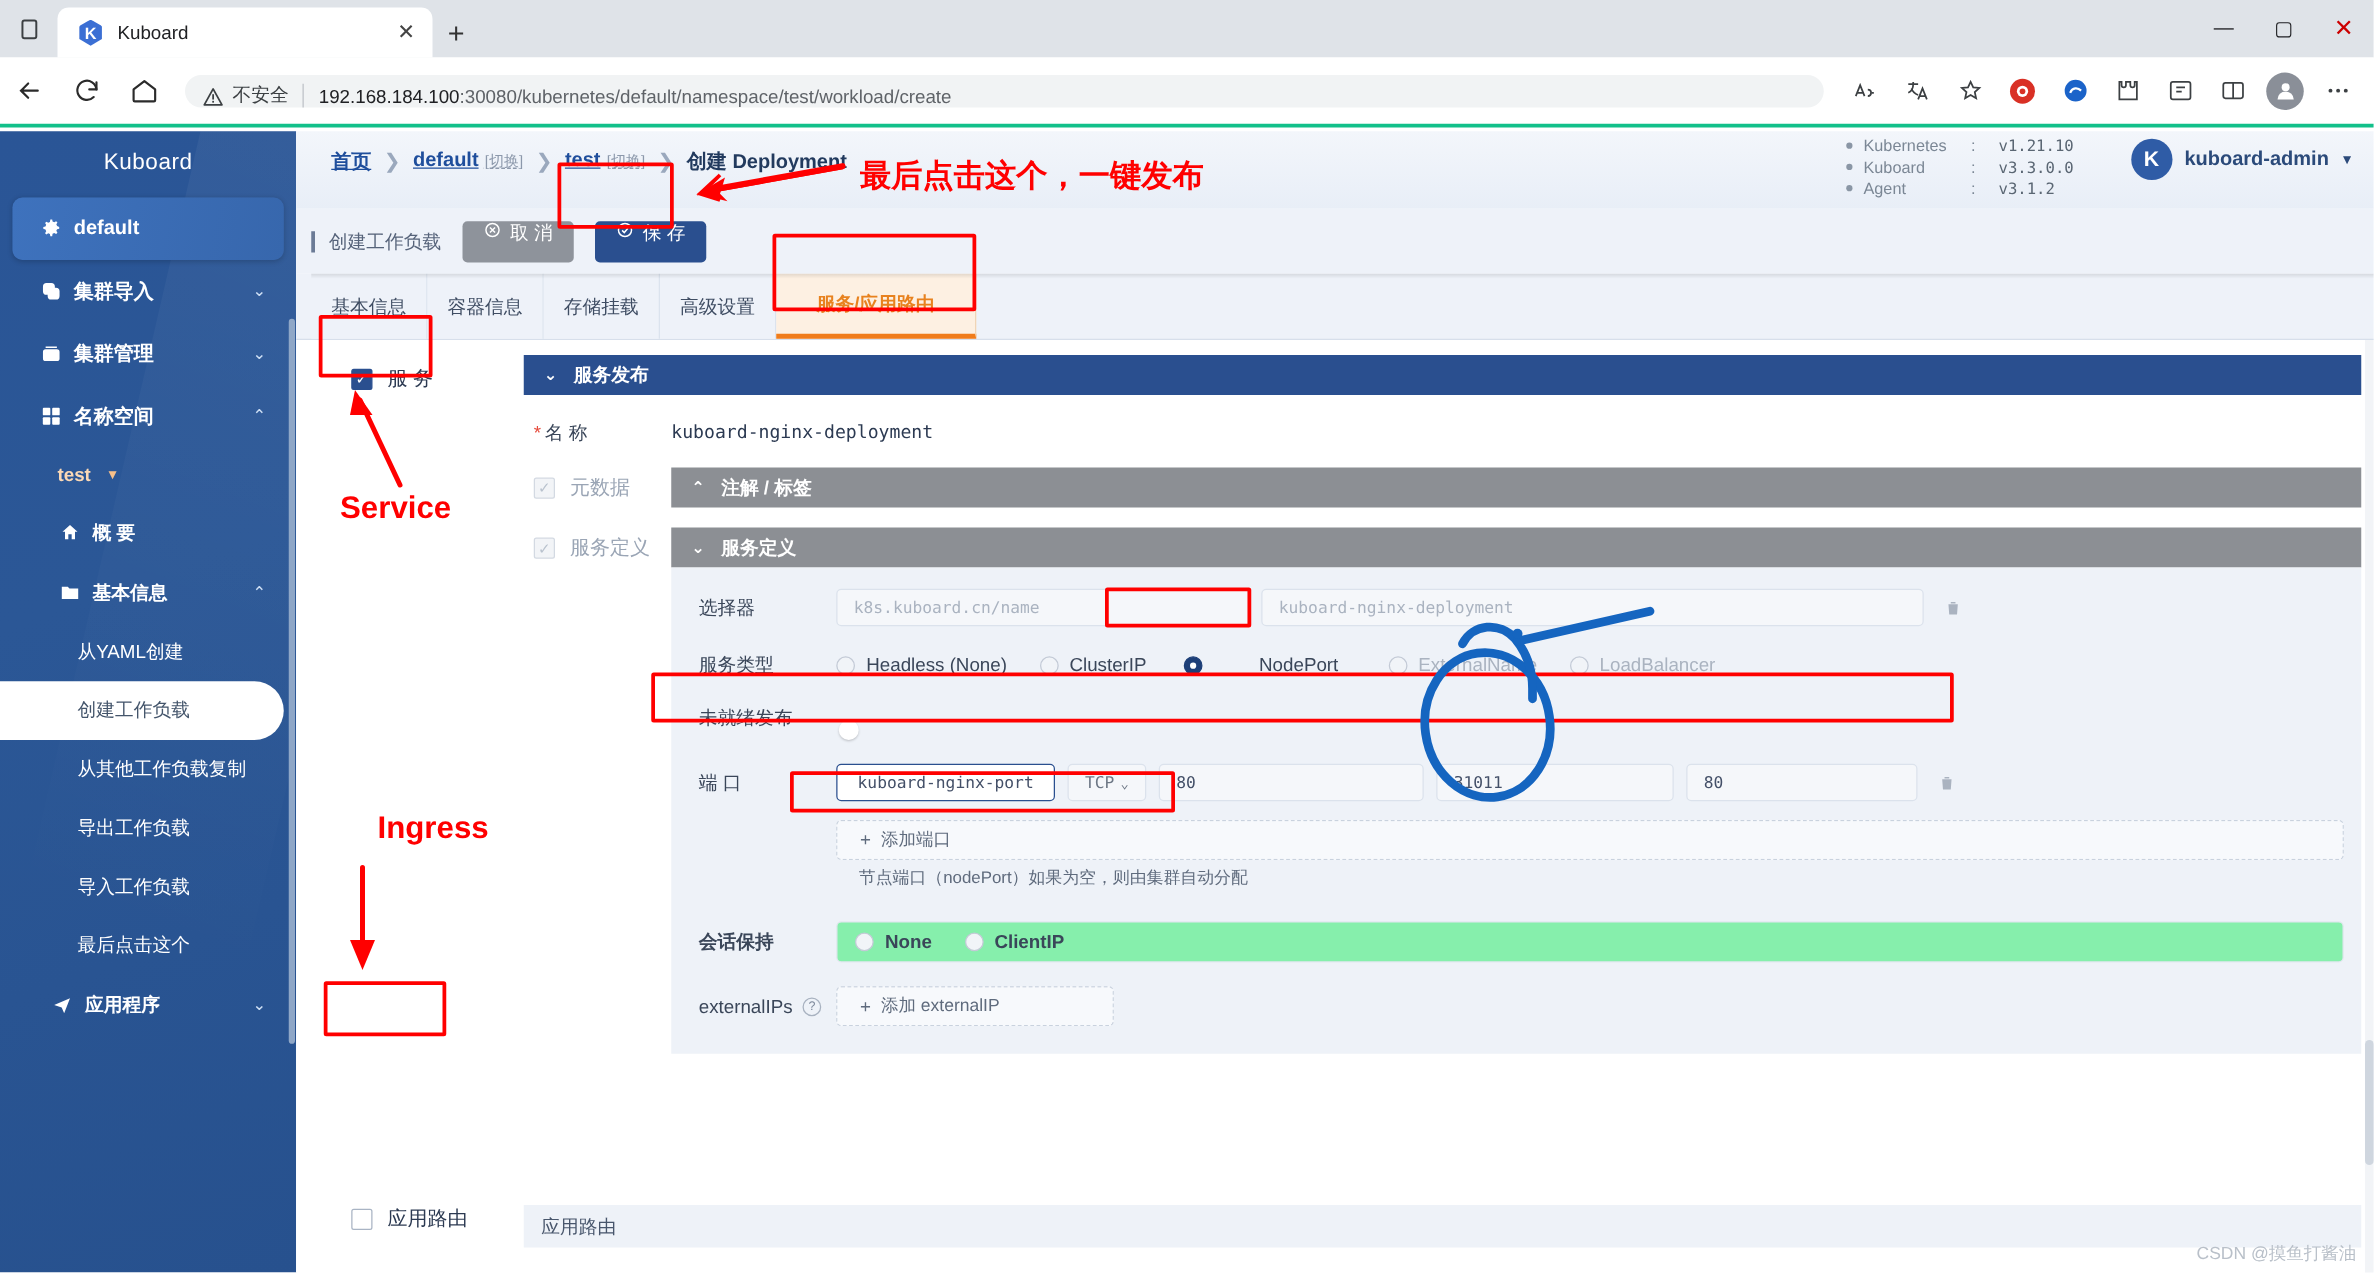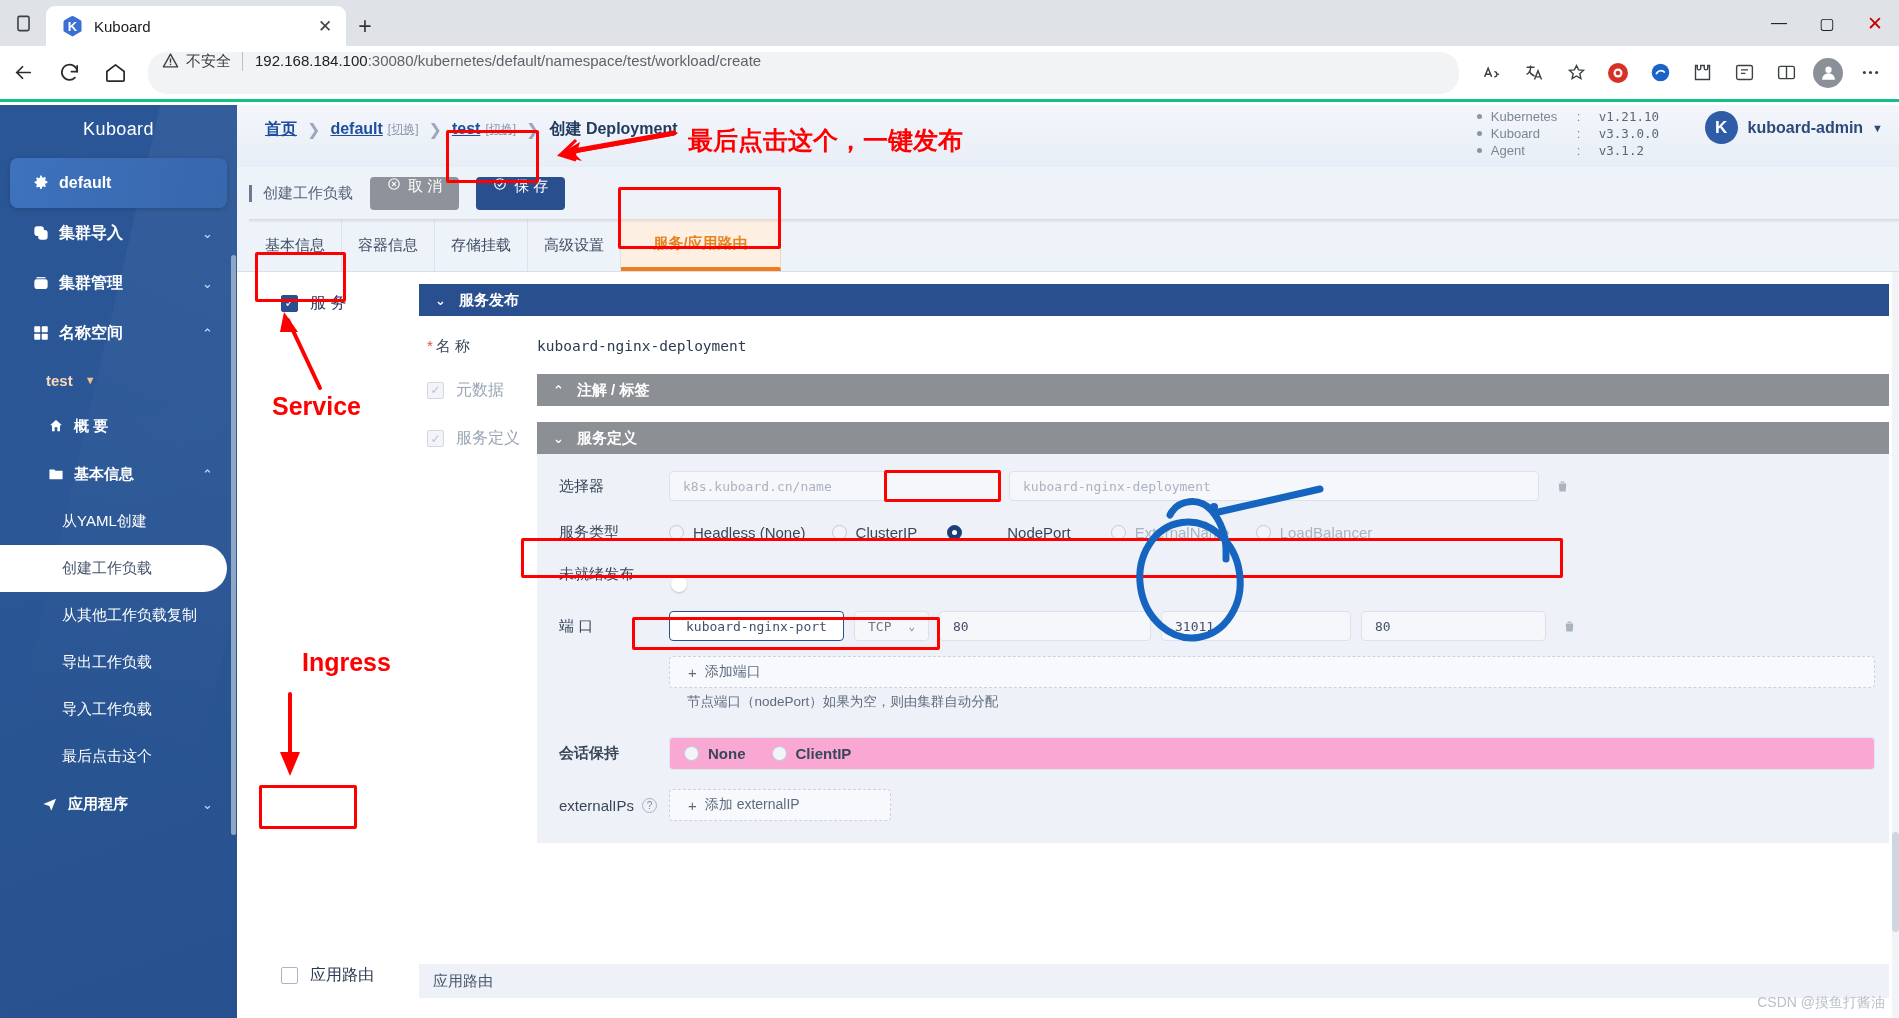--- a/index.html
+++ b/index.html
@@ -53,23 +53,23 @@
   .browser-toolbar {
     position: absolute; left: 0; top: 46px; width: 1899px; height: 56px;
     background: #ffffff;
     display: flex; align-items: center;
     border-bottom: 3px solid #12c08a;
   }
   .nav-btn { width: 46px; height: 46px; display: flex; align-items: center; justify-content: center;
     color: #2b2b2b; }
   .nav-btn svg { width: 23px; height: 23px; }
   .urlbar {
-    flex: 1; height: 42px; margin: 0 12px 0 10px;
+    flex: 1; height: 26px; margin: 0 12px 0 10px;
     background: #f1f3f4; border-radius: 19px;
-    display: flex; align-items: flex-start; padding: 0 14px;
+    display: flex; align-items: flex-end; padding: 0 14px;
   }
   .url-warn-icon { margin-right: 7px; display: flex; align-items: center; }
   .url-warn-icon svg { width: 17px; height: 17px; }
   .url-warn-text { font-size: 15px; color: #3c4043; margin-right: 11px; }
   .url-sep { width: 1px; height: 19px; background: #bdc1c6; margin-right: 12px; }
   .url-text { font-size: 15px; color: #5f6368; }
   .url-text .host { color: #202124; }
   .tool-icons { display: flex; align-items: center; padding-right: 8px; }
   .tool-btn { width: 42px; height: 42px; display: flex; align-items: center; justify-content: center;
     color: #3c4043; font-size: 16px; }
@@ -712,21 +712,21 @@
                 <div class="row-label">未就绪发布</div>
                 <div style="flex:1;">
                   <span class="toggle"></span>
                 </div>
               </div>
 
               <div class="row" style="margin-top:12px;">
                 <div class="row-label">端 口</div>
                 <div style="flex:1; display:flex; align-items:center; gap:10px;">
                   <div class="fld active" style="width:175px; justify-content:center;">kuboard-nginx-port</div>
-                  <div class="fld" style="width:75px; justify-content:space-between; color:#6d7785;">
+                  <div class="fld" style="width:63px; justify-content:space-between; color:#6d7785;">
                     <span>TCP</span>
                     <span style="font-size:11px;">⌄</span>
                   </div>
                   <div class="fld" style="width:212px; color:#445068;">80</div>
                   <div class="fld" style="width:190px; color:#445068;">31011</div>
                   <div class="fld" style="flex:1; max-width:185px; color:#445068;">80</div>
                   <div class="trash">
                     <svg viewBox="0 0 24 24">
                         <path d="M6 7h12l-1 13H7zM9 4h6v2H9z"></path>
                       </svg>
@@ -737,21 +737,21 @@
               <div style="margin-left:118px; margin-top:10px;">
                 <div class="add-btn">
                   <span class="plus">+</span>
                   <span>添加端口</span>
                 </div>
                 <div class="hint">节点端口（nodePort）如果为空，则由集群自动分配</div>
               </div>
 
               <div class="row" style="margin-top:22px;font-weight:bold;">
                 <div class="row-label">会话保持</div>
-                <div style="flex:1; height:33px; border:1px solid #e2e7ef; border-radius:4px; background:#f9a8d4; display:flex; align-items:center; padding-left:14px;">
+                <div style="flex:1; height:33px; border:1px solid #e2e7ef; border-radius:4px; background:#86efac; display:flex; align-items:center; padding-left:14px;">
                   <span class="radio-lbl">
                     <span class="rd"></span>
                     <span>None</span>
                   </span>
                   <span class="radio-lbl">
                     <span class="rd"></span>
                     <span>ClientIP</span>
                   </span>
                 </div>
               </div>

